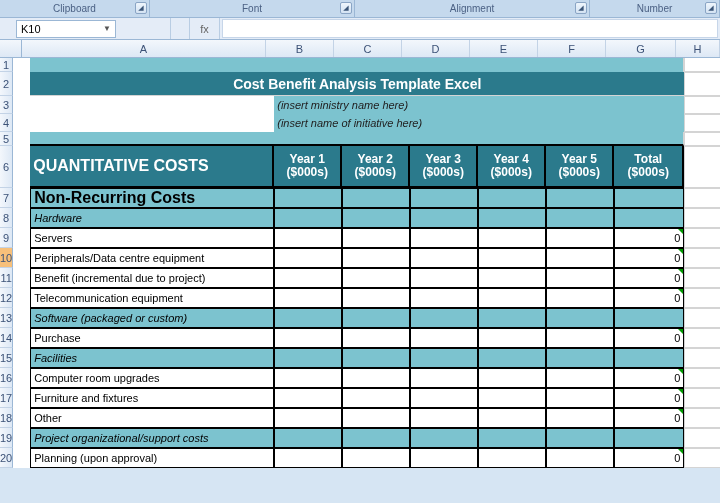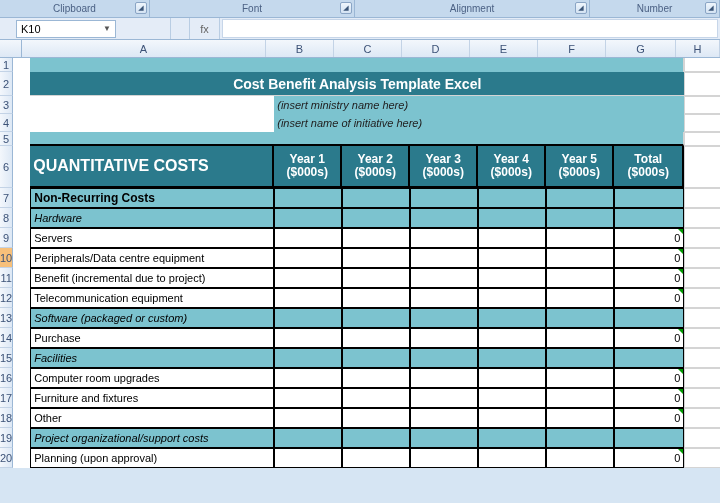--- a/index.html
+++ b/index.html
@@ -38,21 +38,21 @@
 .title-row .cell { background: #2b7a8c; color: #fff; font-weight: bold; font-size: 14px; justify-content: center; border-right: none; }
 .meta-row .cell { background: #7cc3cf; border-right: none; border-bottom: none; }
 .meta-row .label { font-weight: bold; color: #000; margin-top: 24px; }
 .meta-row .val { font-style: italic; color: #222; }
 .blank-teal .cell { background: #7cc3cf; border-right: none; border-bottom: 1px solid #000; }
 
 .section-header .cell { background: #2b7a8c; color: #fff; font-weight: bold; font-size: 12px; border-right: 2px solid #000; border-bottom: 2px solid #000; }
 .section-header .cell.first { font-size: 16px; }
 .section-header .year { justify-content: center; text-align: center; line-height: 1.1; white-space: normal; }
 
-.subheader .cell { background: #7cc3cf; font-weight: bold; border: 1px solid #000; font-size: 12px; }
+.subheader .cell { background: #7cc3cf; font-weight: bold; border: 1px solid #000; font-size: 16px; }
 .subheader .cell.empty { border-left: 1px solid #000; border-right: 1px solid #000; }
 
 .category .cell { background: #7cc3cf; font-style: italic; border: 1px solid #000; }
 .category .cell.first { font-style: italic; }
 .category .cell.empty { background: #7cc3cf; }
 
 .data .cell { background: #fff; border: 1px solid #000; }
 .data .cell.total { text-align: right; justify-content: flex-end; position: relative; }
 .data .cell.total::before { content: ""; position: absolute; top: 0; right: 0; border-top: 5px solid #090; border-left: 5px solid transparent; }
 

